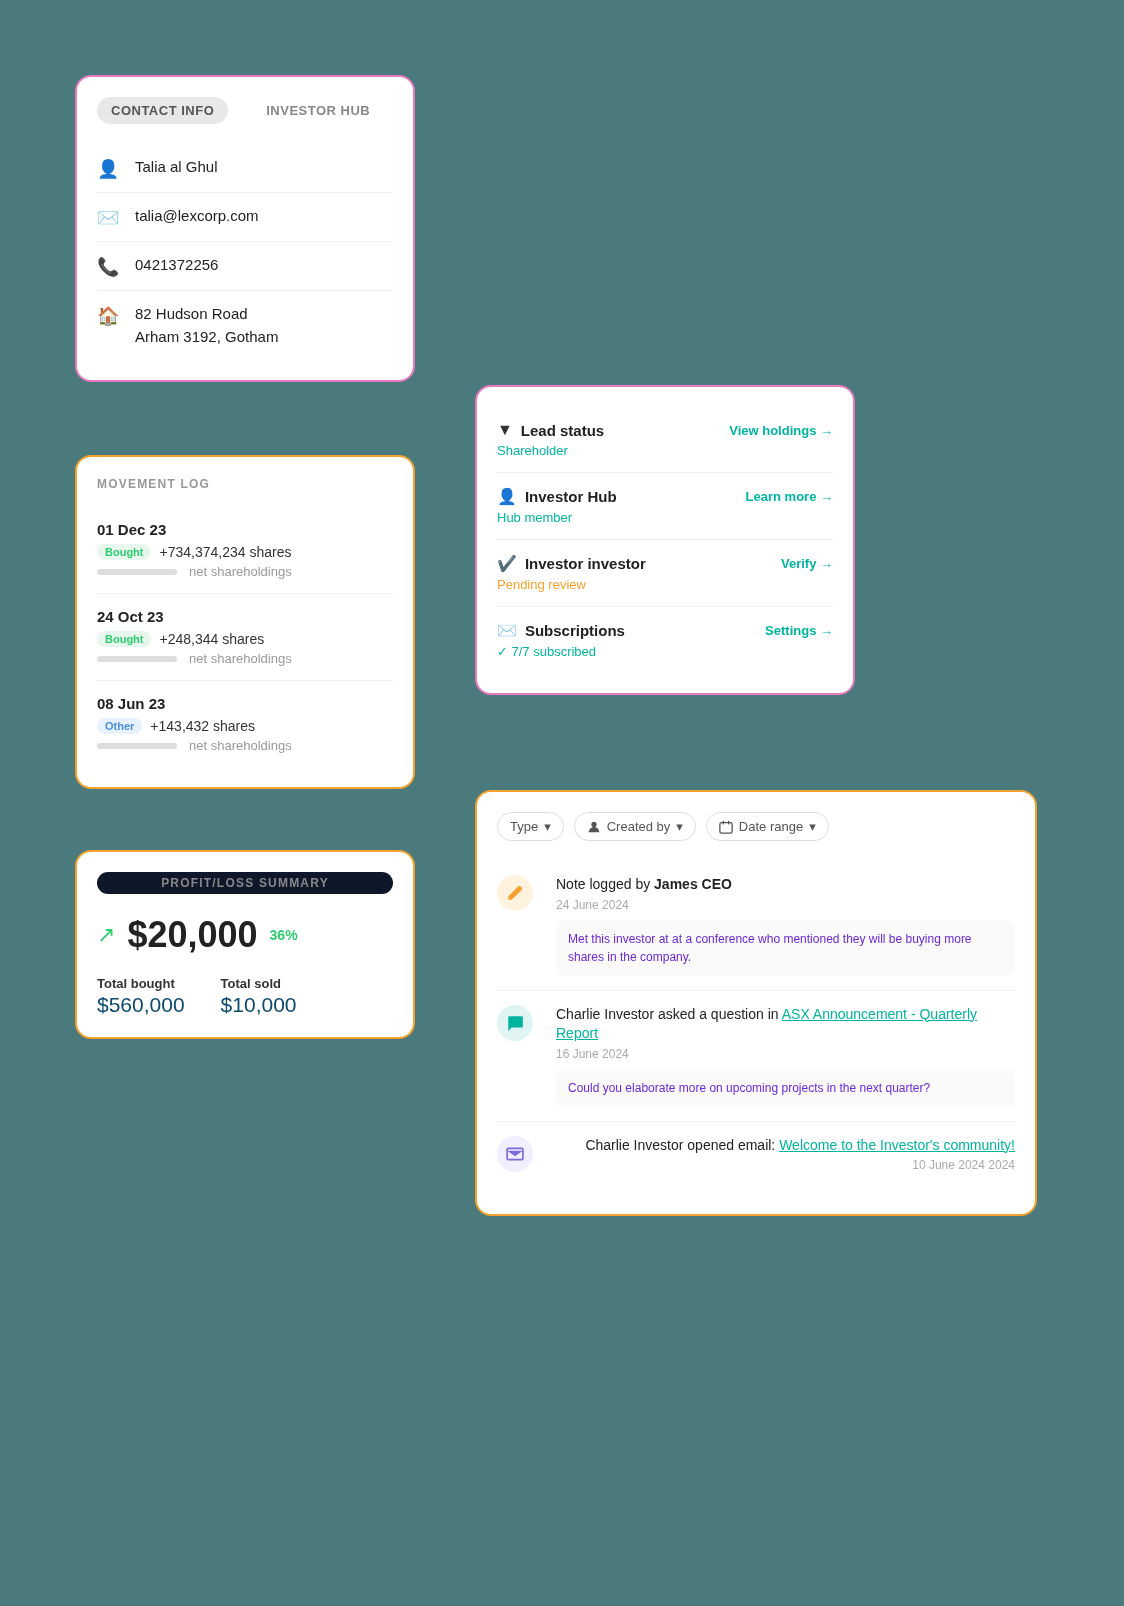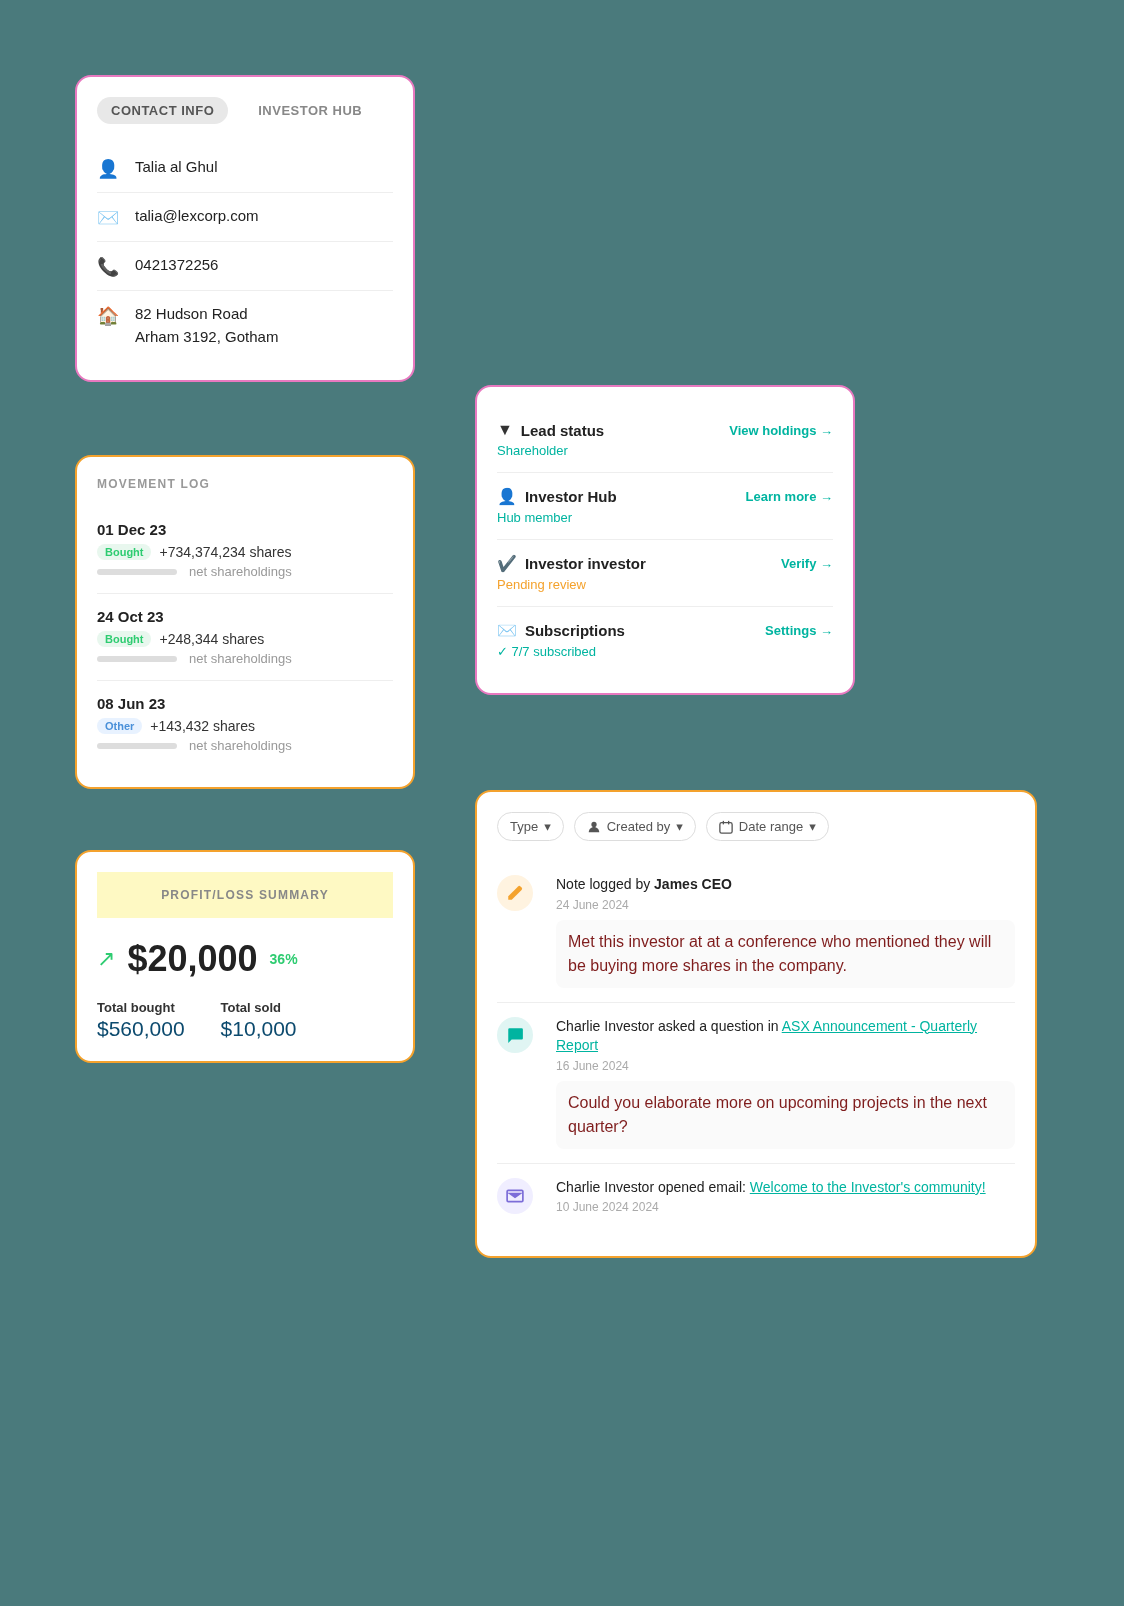--- a/index.html
+++ b/index.html
@@ -22,21 +22,21 @@
     
     .card-contact {
       left: 75px;
       top: 75px;
       width: 340px;
       border: 2px solid #e879c0;
     }
 
     .tab-row {
       display: flex;
-      gap: 16px;
+      gap: 24px;
       margin-bottom: 20px;
     }
 
     .tab {
       padding: 6px 14px;
       border-radius: 20px;
       font-size: 13px;
       font-weight: 600;
       cursor: pointer;
       letter-spacing: 0.5px;
@@ -157,24 +157,24 @@
 
     
     .card-profit {
       left: 75px;
       top: 850px;
       width: 340px;
       border: 2px solid #f4a22d;
     }
 
     .profit-title-bar {
-      background: #fef9c3;
-      border-radius: 0;
+      background: #0f172a;
+      border-radius: 12px;
       text-align: center;
-      padding: 16px;
+      padding: 4px;
       margin-bottom: 20px;
     }
 
     .profit-title-text {
       font-size: 12px;
       font-weight: 700;
       letter-spacing: 1.2px;
       color: #888;
       text-transform: uppercase;
     }
@@ -321,20 +321,21 @@
 
     .activity-entry {
       display: flex;
       gap: 23px;
       padding: 14px 0;
       border-bottom: 1px solid #eee;
     }
 
     .activity-entry:last-child {
       border-bottom: none;
+      text-align: right;
     }
 
     .activity-icon-wrap {
       width: 36px;
       height: 36px;
       border-radius: 50%;
       display: flex;
       align-items: center;
       justify-content: center;
       font-size: 16px;
@@ -376,22 +377,22 @@
       text-decoration: underline;
     }
 
     .activity-date {
       font-size: 12px;
       color: #aaa;
       margin-bottom: 8px;
     }
 
     .activity-body {
-      font-size: 16px;
-      color: #7f1d1d;
+      font-size: 12px;
+      color: #6d28d9;
       background: #fafafa;
       border-radius: 8px;
       padding: 10px 12px;
       line-height: 1.5;
     }
   </style>
 </head>
 <body>
 
 <div class="card card-contact">

